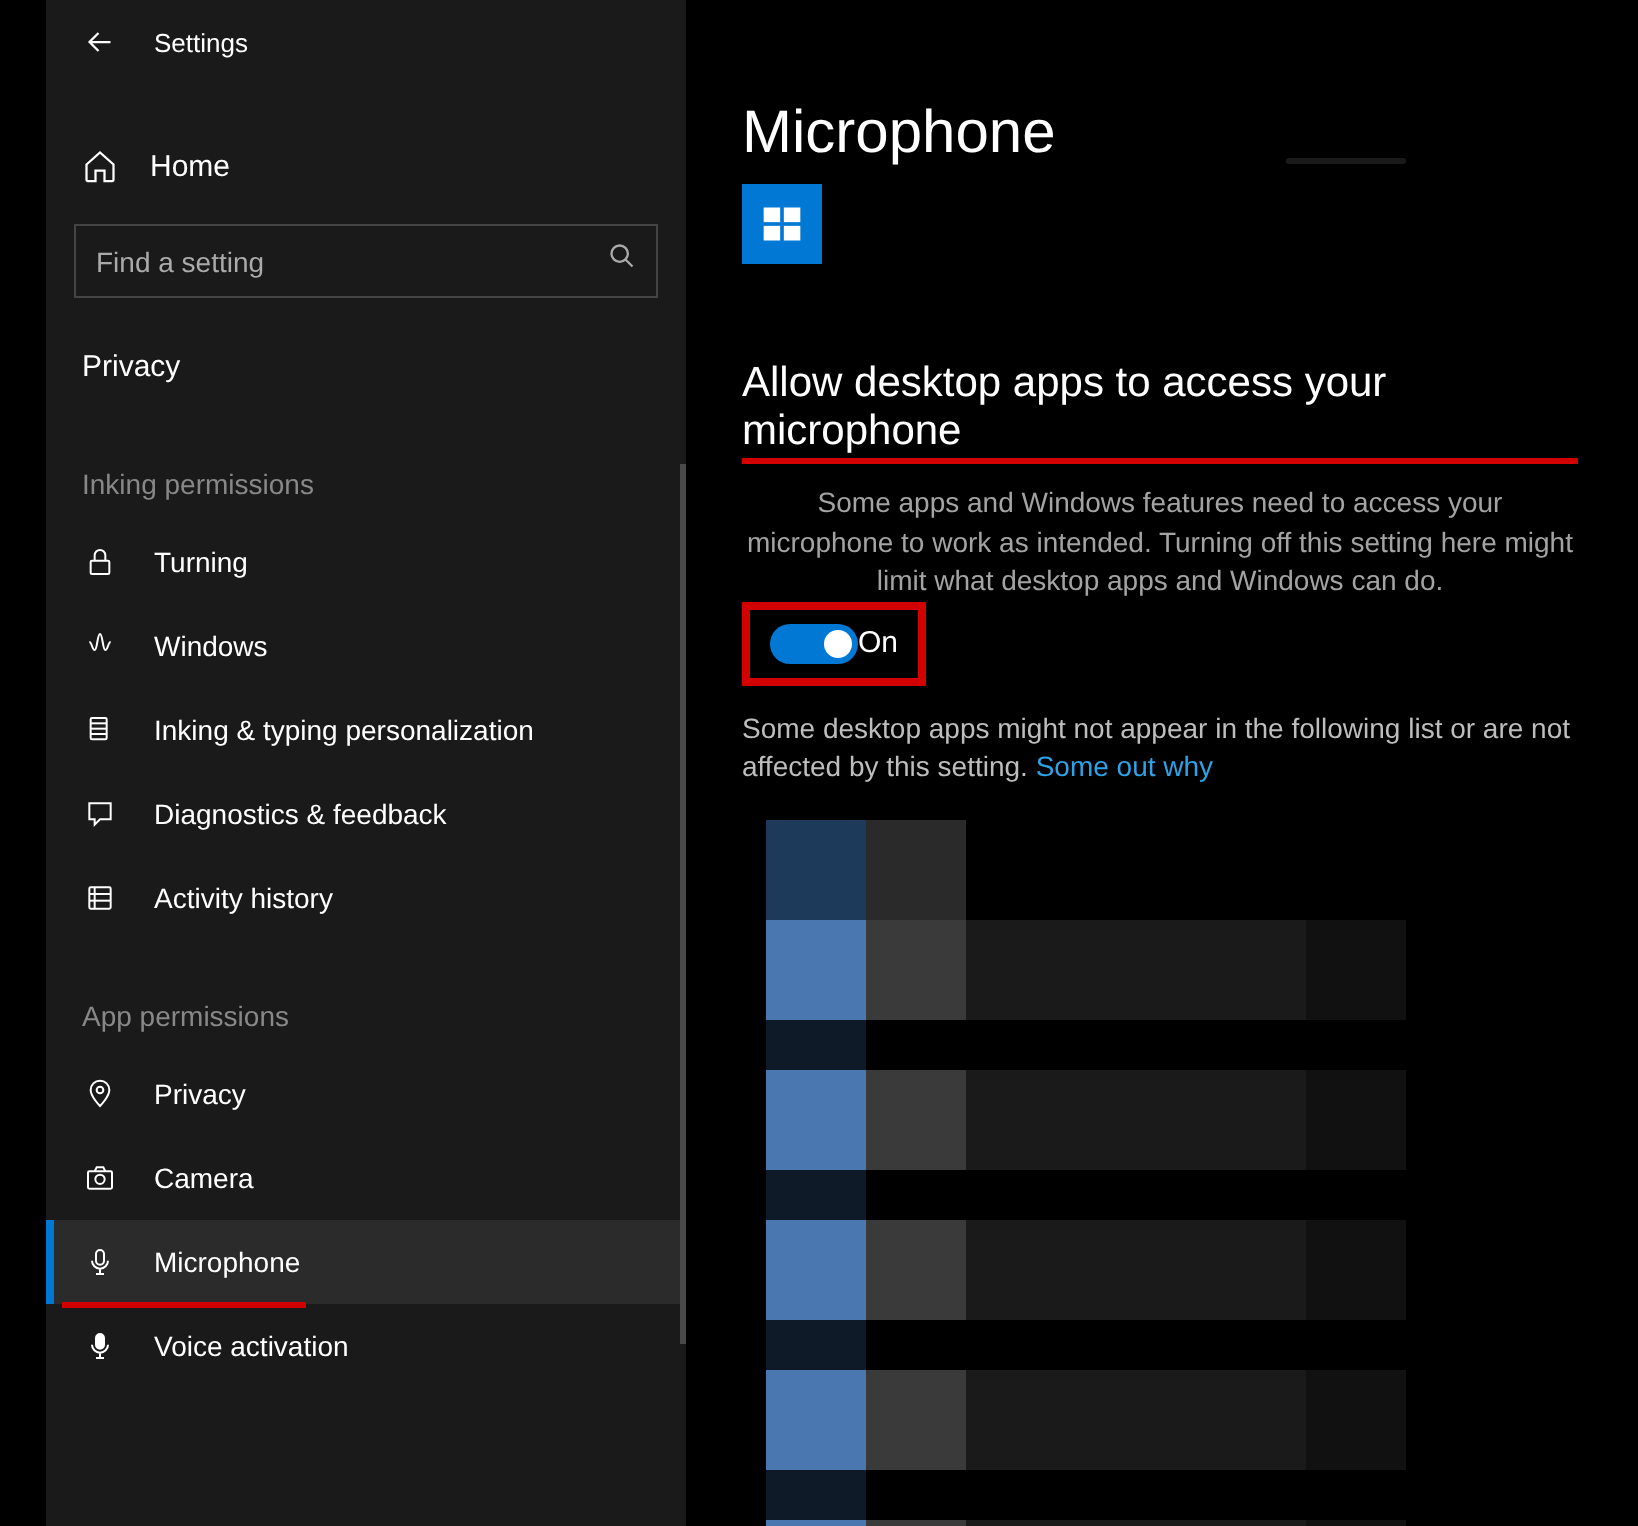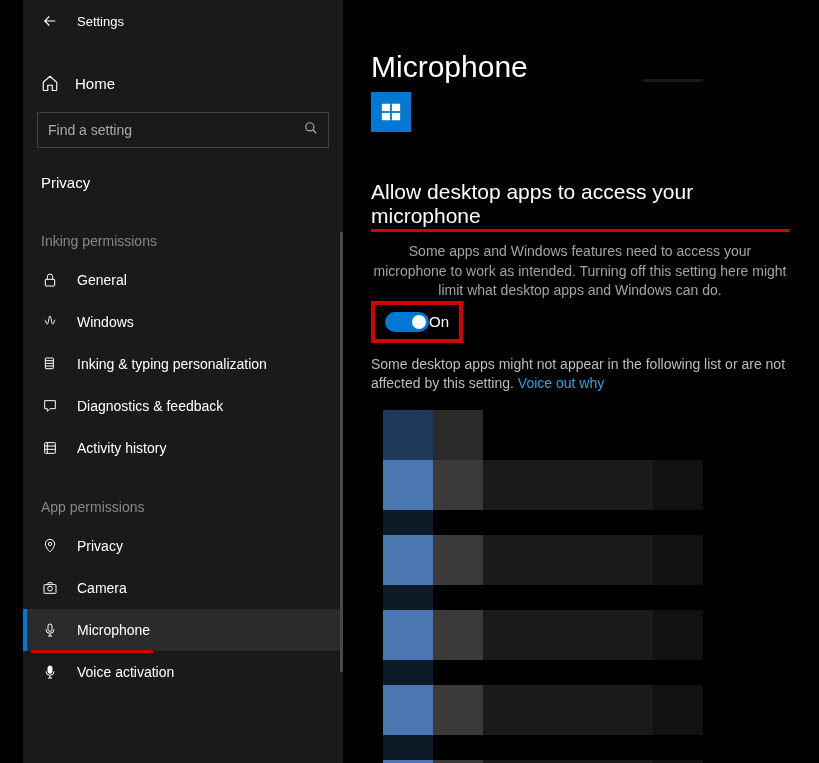--- a/index.html
+++ b/index.html
@@ -257,21 +257,21 @@
 
   <div class="section-header">Inking permissions</div>
 
   <div class="nav-item">
     <span class="icon">
       <svg width="16" height="16" viewBox="0 0 24 24" fill="none" stroke="#fff" stroke-width="1.5">
           <rect x="5" y="11" width="14" height="10" rx="1"></rect>
           <path d="M8 11V7a4 4 0 0 1 8 0v4"></path>
         </svg>
     </span>
-    <span>General</span>
+    <span>Turning</span>
   </div>
 
   <div class="nav-item">
     <span class="icon">
       <svg width="16" height="16" viewBox="0 0 24 24" fill="none" stroke="#fff" stroke-width="1.5">
           <path d="M4 9c2 0 2 6 4 6s2-12 4-12 2 12 4 12 2-6 4-6"></path>
         </svg>
     </span>
     <span>Windows</span>
   </div>
@@ -372,21 +372,21 @@
   <p class="section-desc">Some apps and Windows features need to access your microphone to work as intended. Turning off this setting here might limit what desktop apps and Windows can do.</p>
 
   <div class="toggle-row">
     <div class="toggle-track">
       <div class="toggle-thumb"></div>
     </div>
     <span class="toggle-label">On</span>
   </div>
 
   <p class="note">
-    <span>Some desktop apps might not appear in the following list or are not affected by this setting. </span><span class="link">Voice out why</span>
+    <span>Some desktop apps might not appear in the following list or are not affected by this setting. </span><span class="link">Some out why</span>
   </p>
 
   <div class="app-list">
     <div class="app-row">
         <div class="px pa"></div>
         <div class="px pb"></div>
       </div>
     <div class="app-row alt">
         <div class="px pa"></div>
         <div class="px pb"></div>

